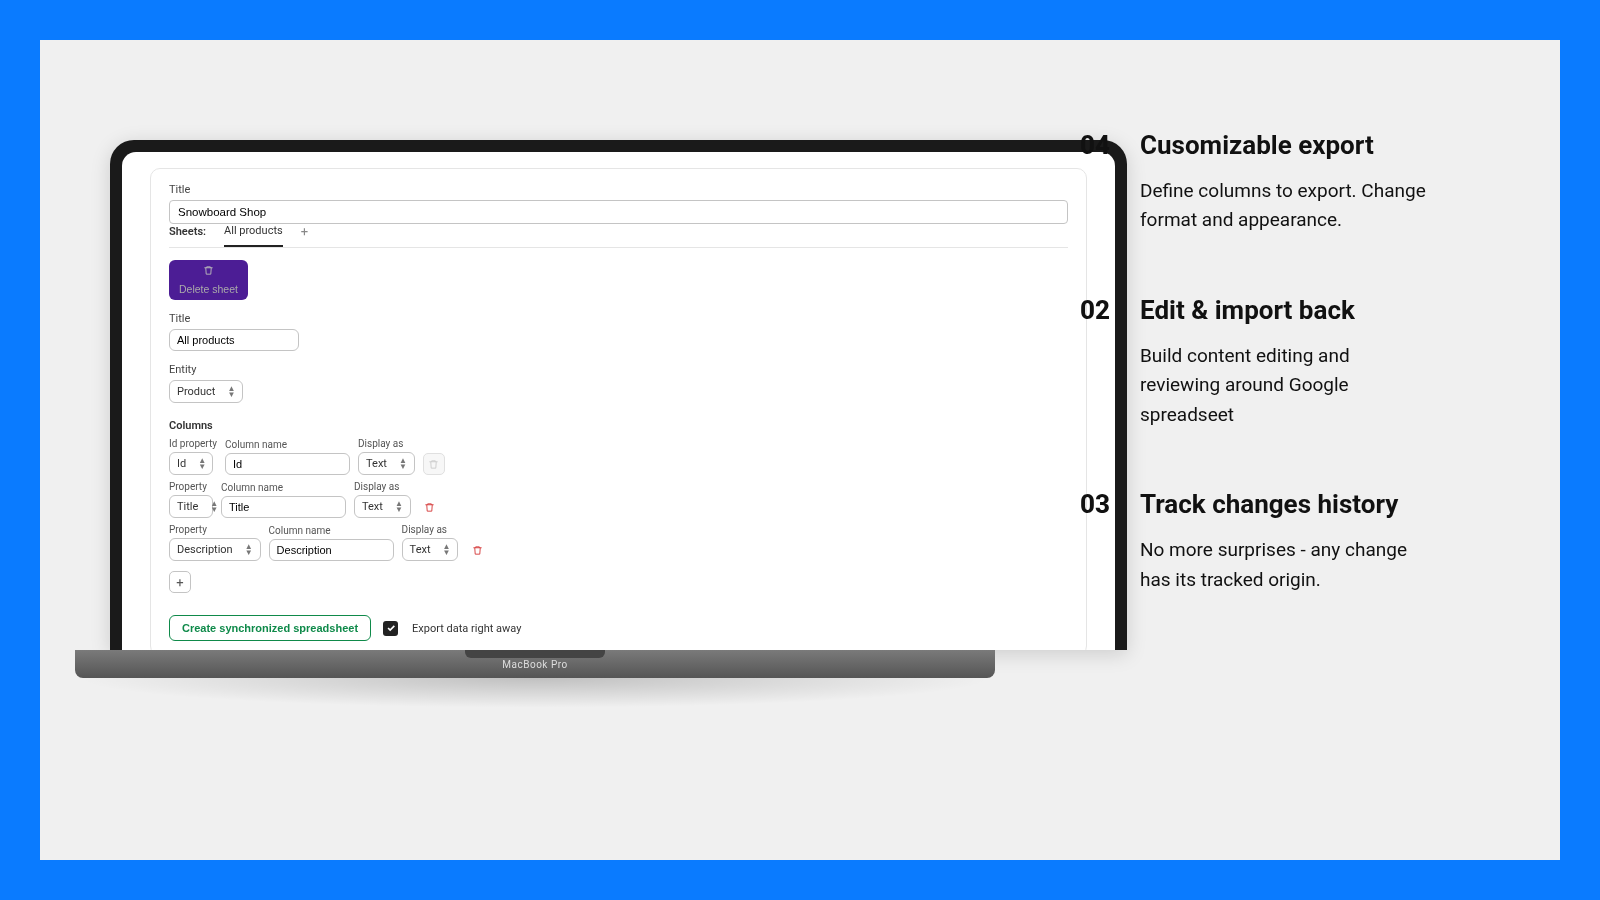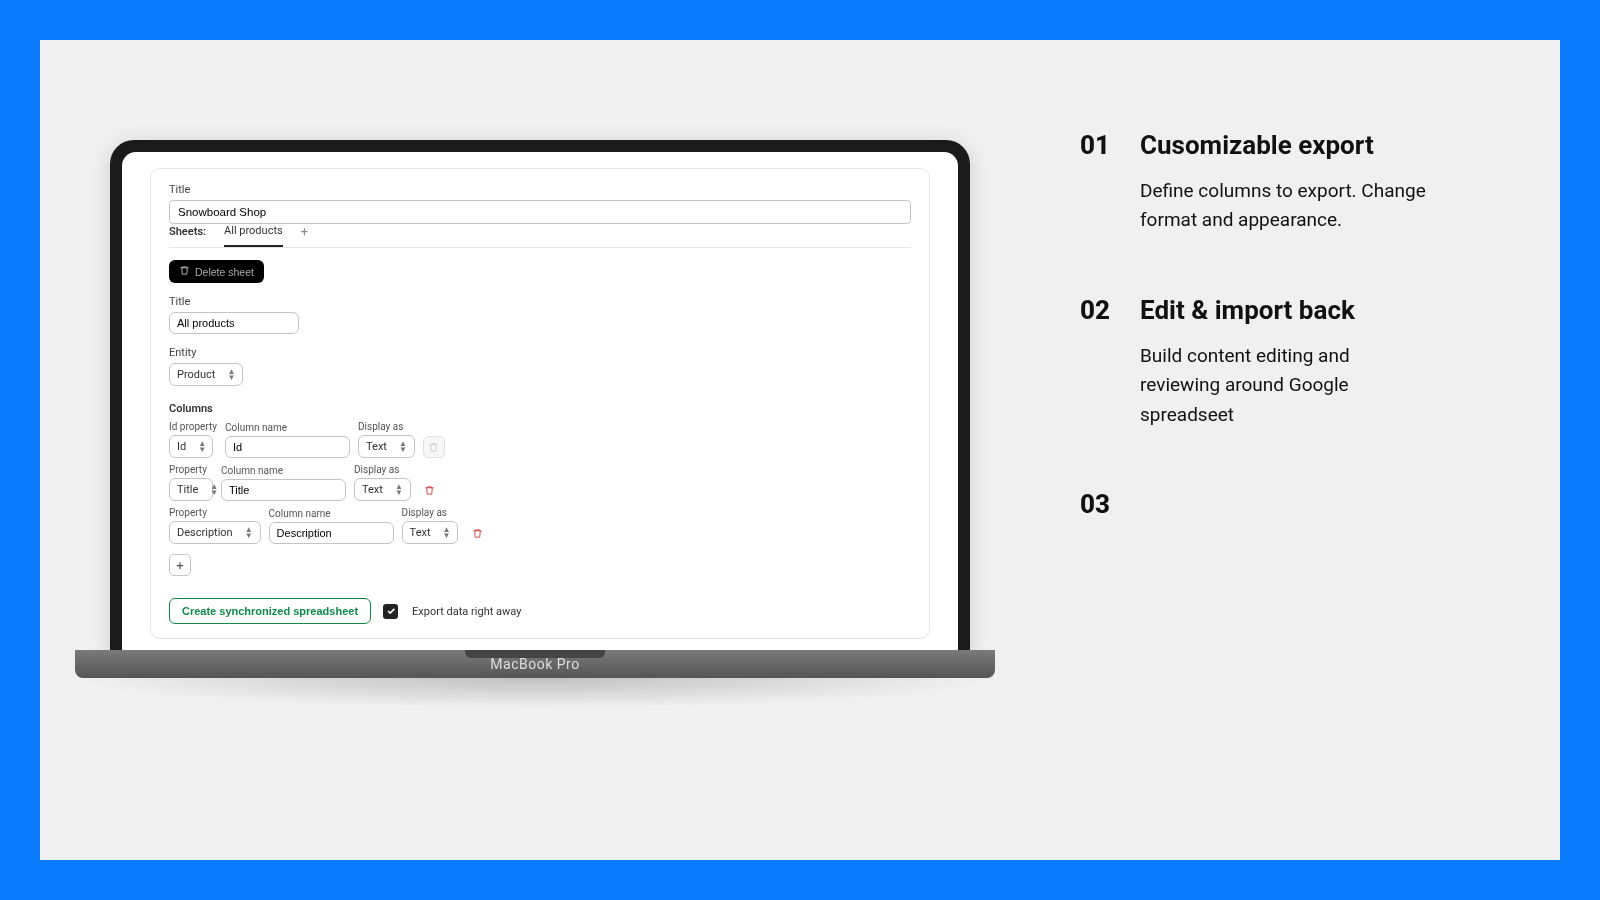--- a/index.html
+++ b/index.html
@@ -18,21 +18,21 @@
   height: 100%;
   background: #f0f0f0;
   position: relative;
 }
 
 
 .laptop {
   position: absolute;
   left: 70px;
   top: 100px;
-  width: 860px;
+  width: 1017px;
 }
 
 .laptop-screen-outer {
   background: #1a1a1a;
   border-radius: 24px 24px 0 0;
   padding: 12px 12px 0 12px;
   height: 510px;
   box-shadow: 0 4px 20px rgba(0,0,0,0.15);
 }
 
@@ -61,21 +61,21 @@
   top: 0;
   left: 50%;
   transform: translateX(-50%);
   width: 140px;
   height: 8px;
   background: #444;
   border-radius: 0 0 6px 6px;
 }
 
 .laptop-brand {
-  font-size: 14px;
+  font-size: 10px;
   color: #ddd;
   letter-spacing: 0.5px;
 }
 
 .laptop-shadow {
   height: 30px;
   width: 920px;
   margin-left: -35px;
   background: radial-gradient(ellipse at top, rgba(0,0,0,0.2), transparent 70%);
 }
@@ -144,28 +144,29 @@
   color: #888;
   font-size: 13px;
   padding-bottom: 8px;
   cursor: pointer;
 }
 
 .delete-sheet-btn {
   display: inline-flex;
   align-items: center;
   gap: 5px;
-  background: #000000;
+  background: #4c1d95;
   border: none;
   border-radius: 6px;
   padding: 5px 10px;
   font-size: 10.5px;
   color: #aaa;
   margin-top: 12px;
   cursor: default;
+  flex-direction: column;
 }
 
 .section-group {
   margin-top: 12px;
 }
 
 .select-wrap {
   display: inline-flex;
   align-items: center;
   gap: 12px;
@@ -482,32 +483,36 @@
       </div>
       <div class="laptop-base">
         <div class="laptop-notch"></div>
         <span class="laptop-brand">MacBook Pro</span>
       </div>
       <div class="laptop-shadow"></div>
     </div>
 
     <div class="features">
       <div class="feature">
-        <div class="feature-num">01</div>
+        <div class="feature-num">04</div>
         <div>
           <div class="feature-title">Cusomizable export</div>
           <div class="feature-desc">Define columns to export. Change format and appearance.</div>
         </div>
       </div>
       <div class="feature">
         <div class="feature-num">02</div>
         <div>
           <div class="feature-title">Edit &amp; import back</div>
           <div class="feature-desc">Build content editing and reviewing around Google spreadseet</div>
         </div>
       </div>
       <div class="feature">
         <div class="feature-num">03</div>
+        <div>
+          <div class="feature-title">Track changes history</div>
+          <div class="feature-desc">No more surprises - any change has its tracked origin.</div>
+        </div>
       </div>
     </div>
 
   </div>
 </div>
 
 </body></html>

